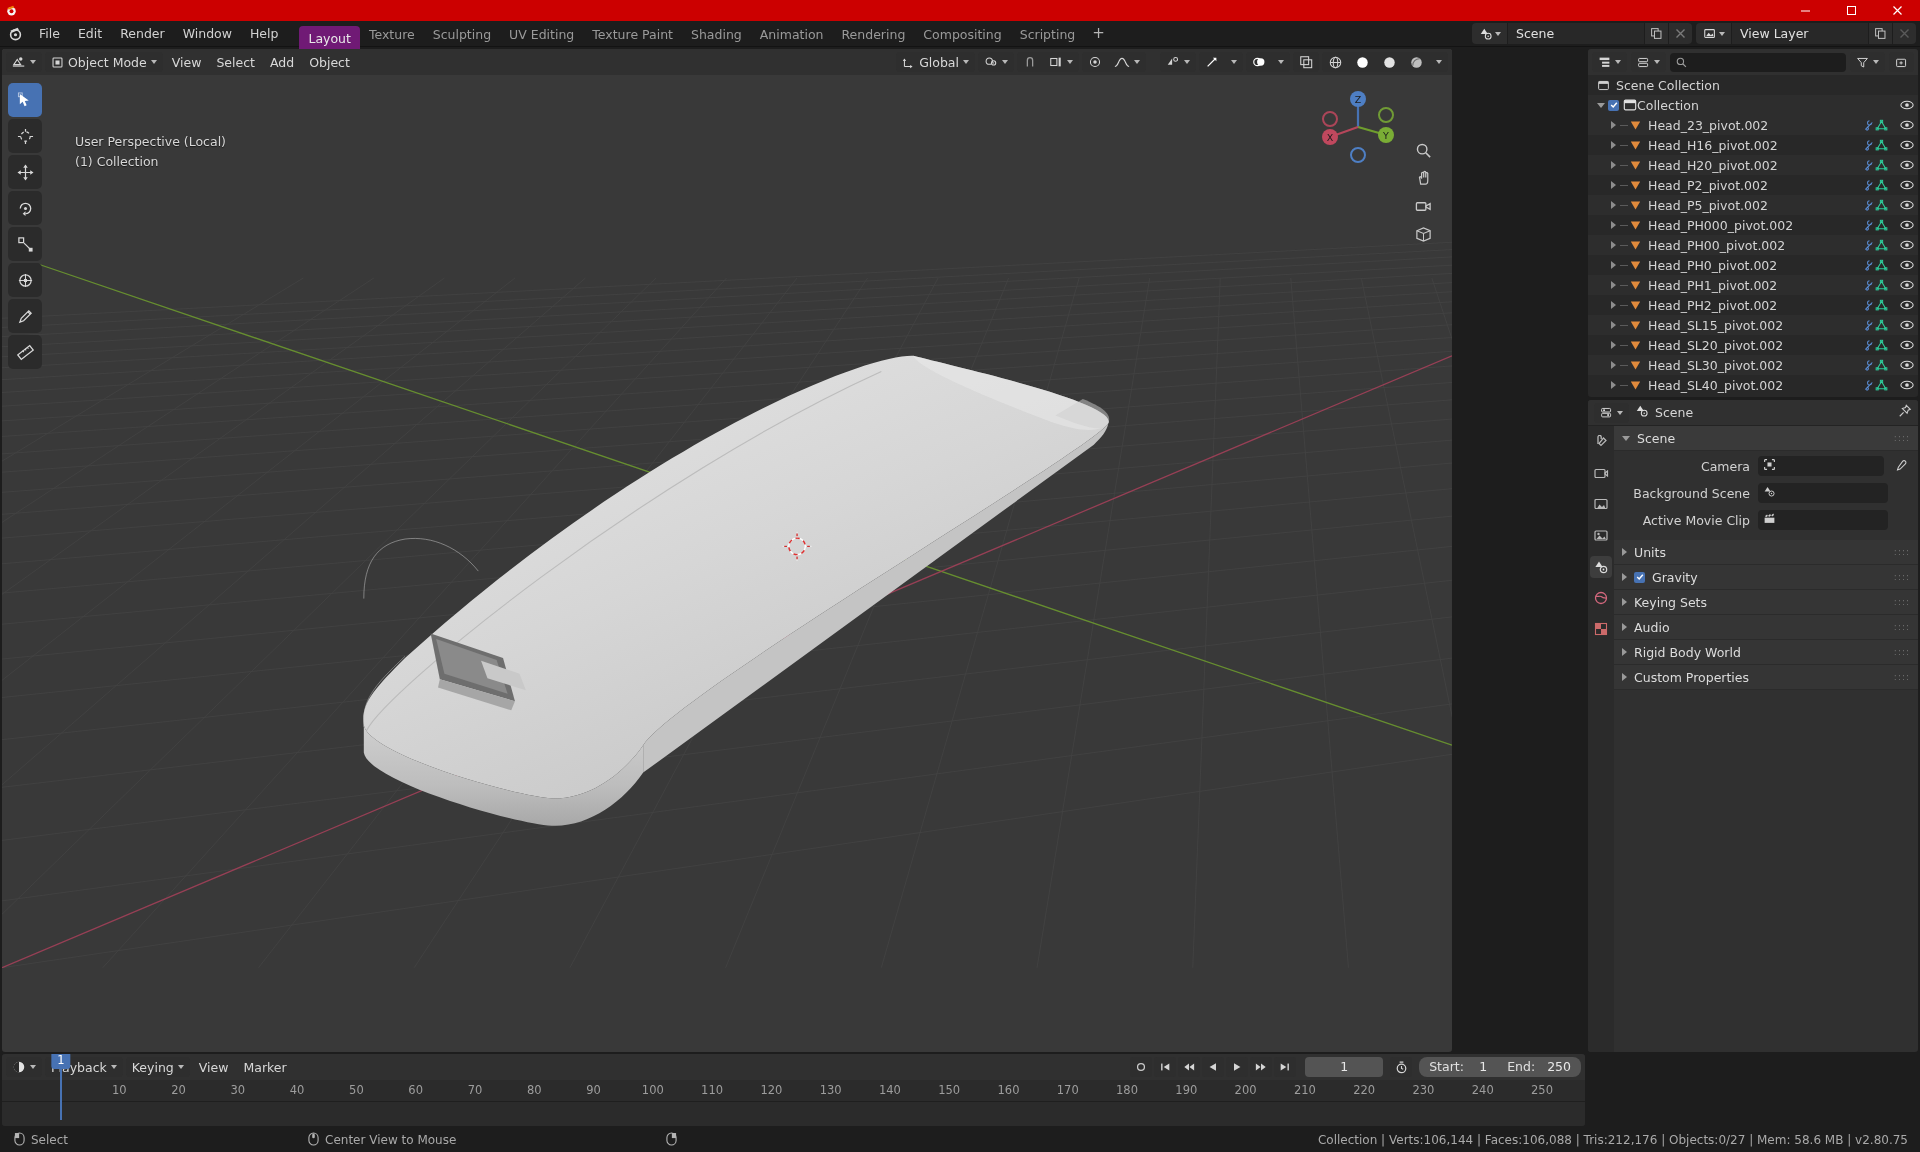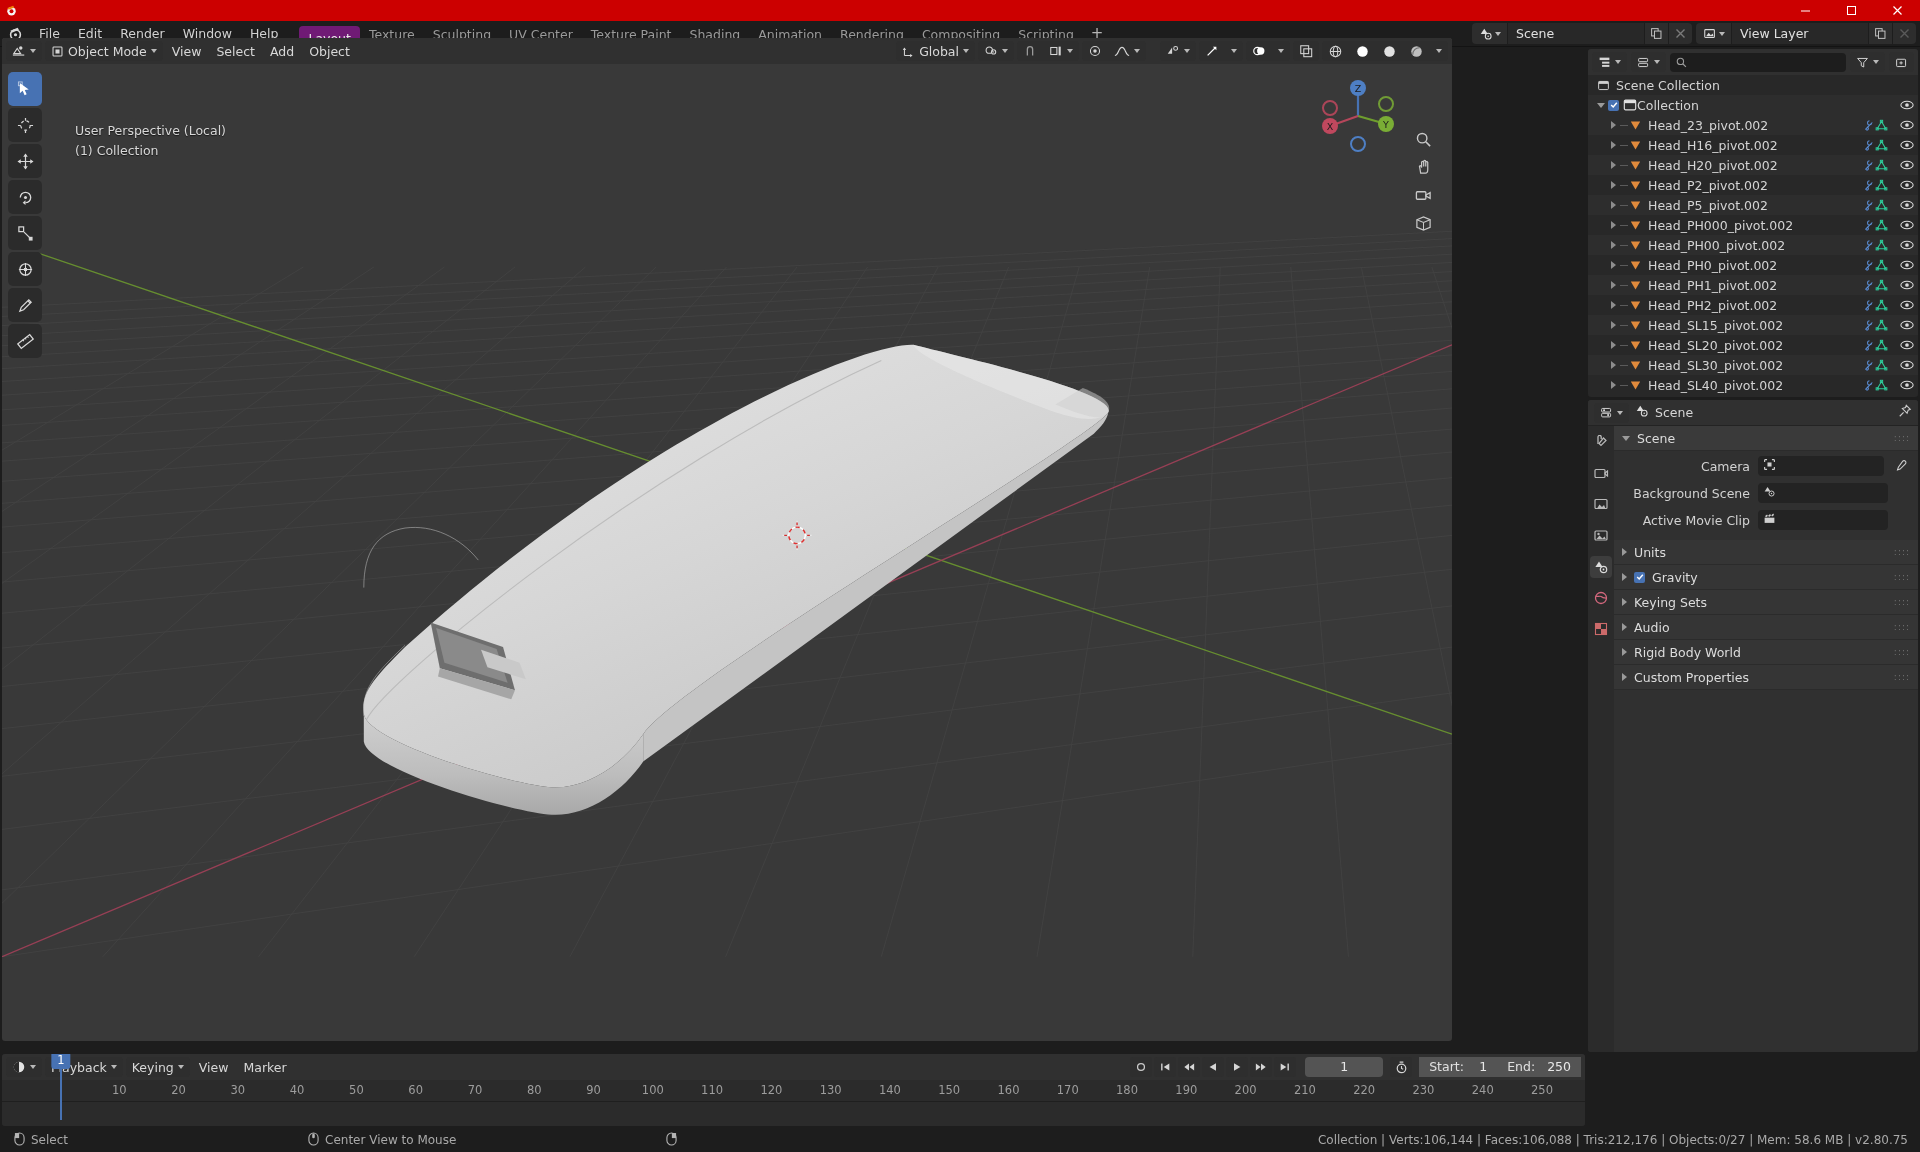--- a/index.html
+++ b/index.html
@@ -59,21 +59,21 @@
   .id-btn {
     background: #2d2d2d; height: 21px; width: 24px; display: flex;
     align-items: center; justify-content: center; border-left: 1px solid #1d1d1d;
   }
   .id-btn.last { border-radius: 0 4px 4px 0; }
   .chev { width: 0; height: 0; border-left: 3.5px solid transparent; border-right: 3.5px solid transparent;
           border-top: 4px solid #b9b9b9; }
 
   
   .viewport {
-    position: absolute; left: 2px; top: 38px; width: 1450px; height: 1003px;
+    position: absolute; left: 2px; top: 49px; width: 1450px; height: 1003px;
     background: #393939; border-radius: 3px; overflow: hidden; text-decoration: underline;
   }
   .vp-header {
     position: absolute; top: 0; left: 0; width: 100%; height: 26px;
     background: #303030; display: flex; align-items: center; padding: 0 4px; gap: 3px;
     z-index: 20;
   }
   .hbtn {
     background: #2e2e2e; border-radius: 4px; height: 20px; display: flex;
     align-items: center; justify-content: center; gap: 4px; padding: 0 6px;
@@ -188,21 +188,21 @@
     position: absolute; top: 2px; height: 17px; line-height: 17px; background: #4772b3;
     color: #fff; font-size: 11.5px; border-radius: 3px; padding: 0 6px; transform: translateX(-50%);
   }
   .playhead-line { position: absolute; top: 19px; width: 2px; height: 34px; background: #4772b3; }
   .numfield {
     background: #545454; border-radius: 4px; height: 20px; line-height: 20px;
     font-size: 12.5px; color: #e8e8e8; text-align: center; padding: 0 10px; min-width: 78px;
   }
   .numfield.lbl { display: flex; align-items: center; justify-content: space-between; gap: 12px; }
   .numfield.lbl span.k { color: #e0e0e0; }
-  .tgroup { display: flex; align-items: center; background: #545454; border-radius: 0; overflow: hidden; }
+  .tgroup { display: flex; align-items: center; background: #545454; border-radius: 8px; overflow: hidden; }
   .tgroup .numfield { background: transparent; border-radius: 0; }
   .transport { display: flex; align-items: center; gap: 2px; background: transparent; }
   .tbtn2 {
     width: 22px; height: 20px; display: flex; align-items: center; justify-content: center;
     background: #2e2e2e; border-radius: 3px;
   }
 
   
   .statusbar {
     position: absolute; left: 0; top: 1128px; width: 1920px; height: 24px;
@@ -254,21 +254,21 @@
     <div class="menu-item">File</div>
     <div class="menu-item">Edit</div>
     <div class="menu-item">Render</div>
     <div class="menu-item">Window</div>
     <div class="menu-item">Help</div>
 
     <div class="tabs">
       <div class="wtab active">Layout</div>
       <div class="wtab">Texture</div>
       <div class="wtab">Sculpting</div>
-      <div class="wtab">UV Center</div>
+      <div class="wtab">UV Editing</div>
       <div class="wtab">Texture Paint</div>
       <div class="wtab">Shading</div>
       <div class="wtab">Animation</div>
       <div class="wtab">Rendering</div>
       <div class="wtab">Compositing</div>
       <div class="wtab">Scripting</div>
       <div class="wtab plus">+</div>
     </div>
 
     <div class="topbar-right">

